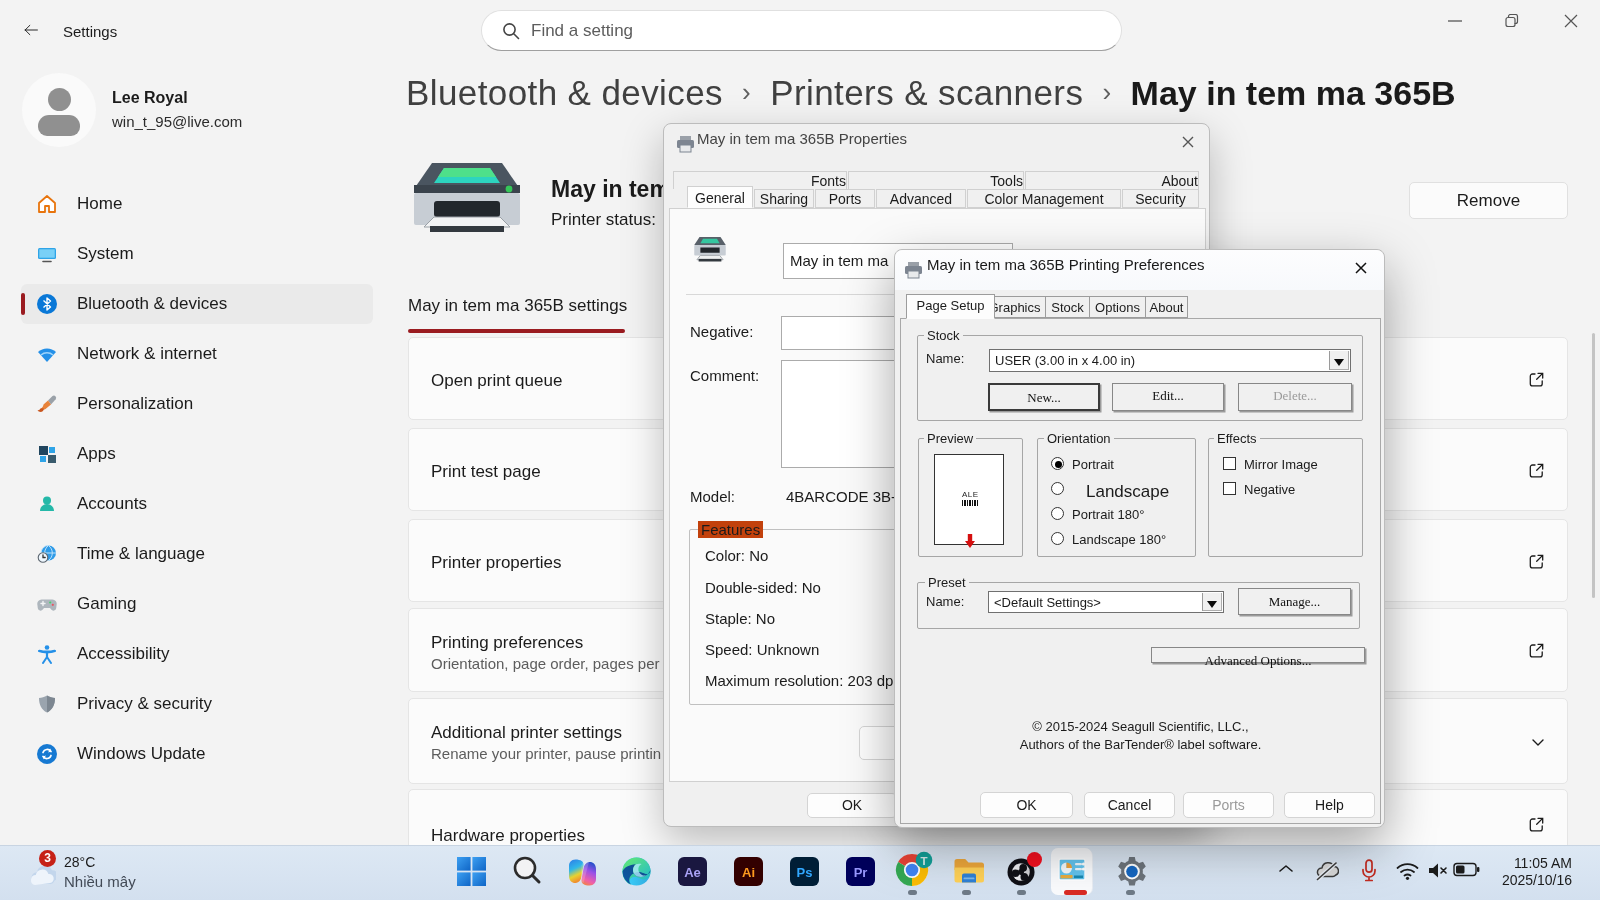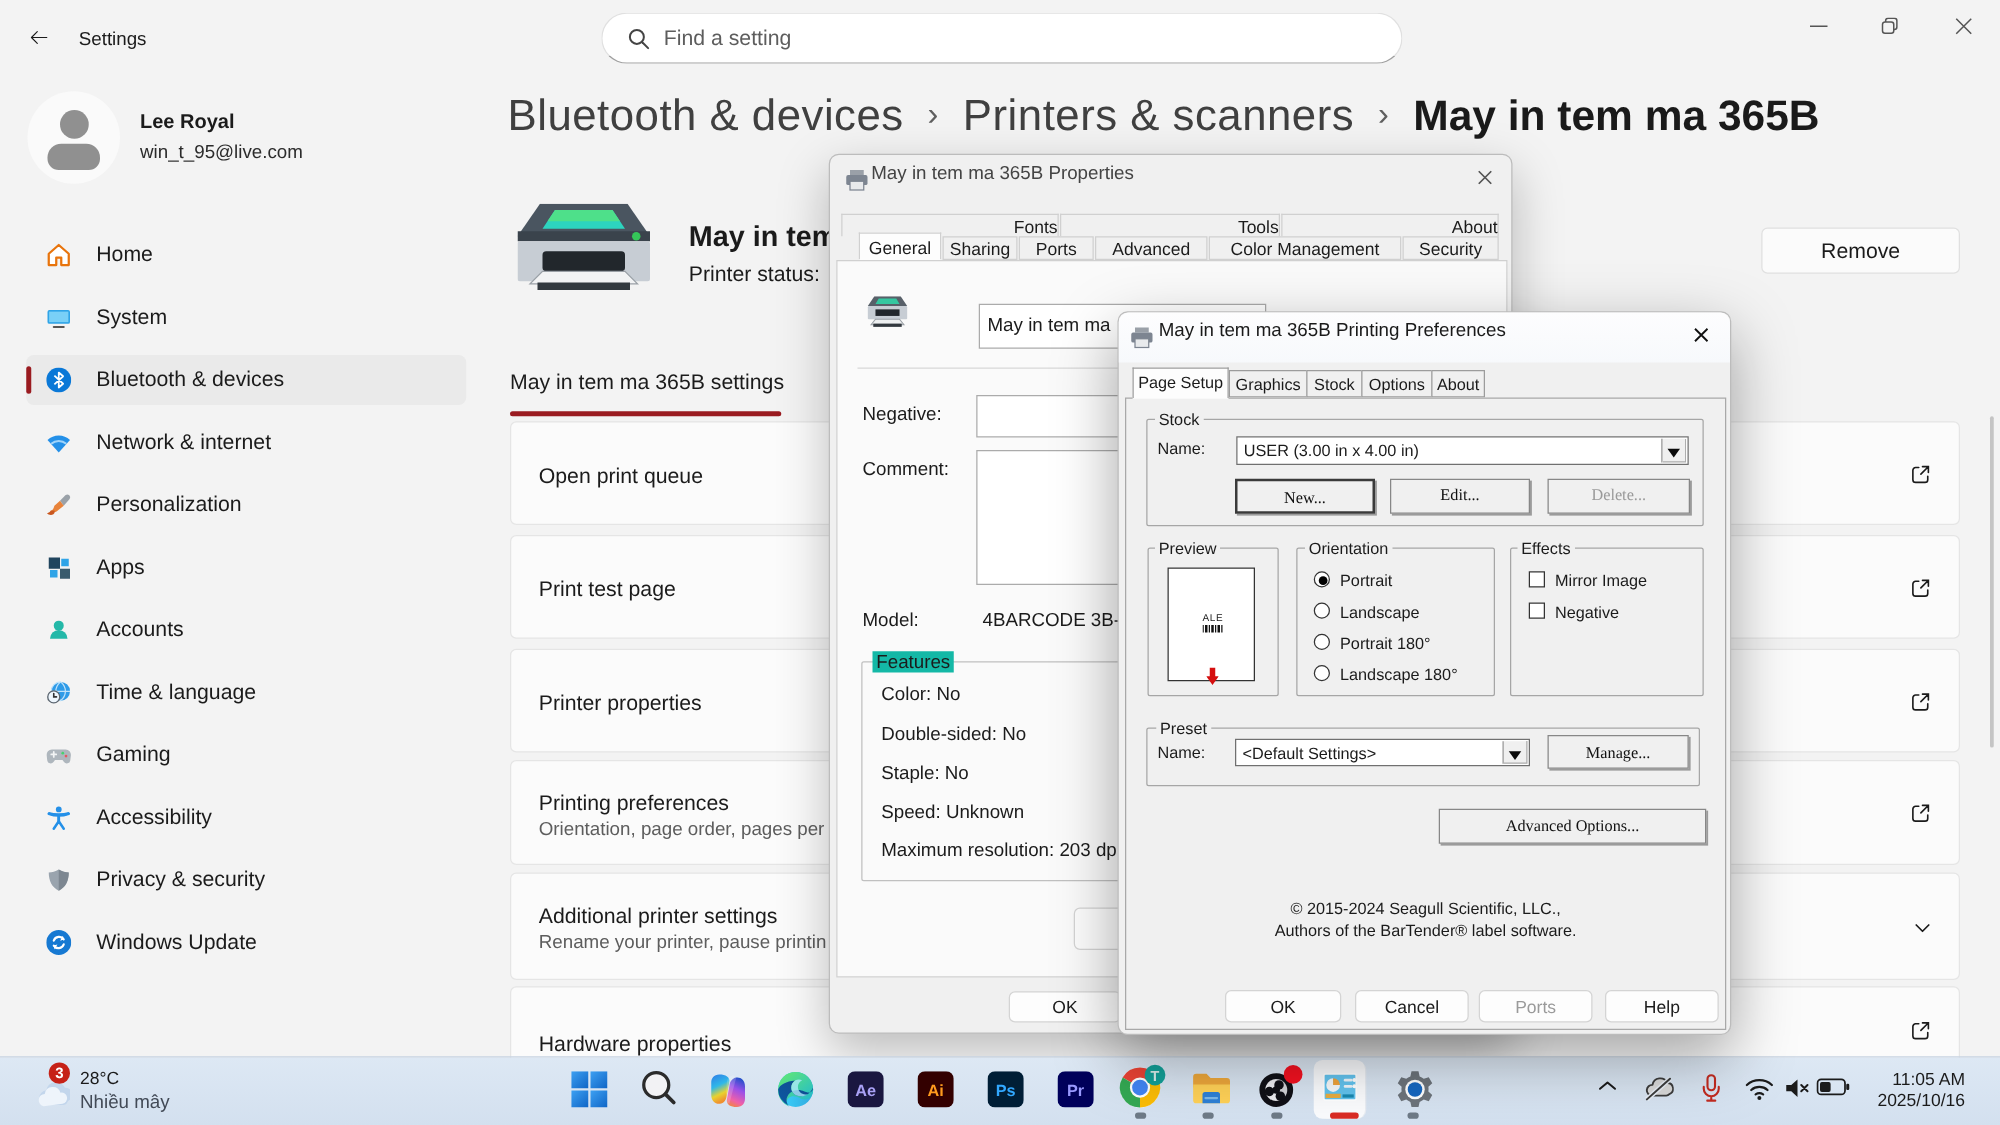--- a/index.html
+++ b/index.html
@@ -312,21 +312,21 @@
     </svg>
   <div class="abs" style="left:119px;top:119px;width:230px;height:36px;background:#fff;border:1px solid #ababab;font-size:15px;line-height:34px;padding-left:6px">May in tem ma</div>
   <div class="abs" style="left:22px;top:170px;width:505px;height:1px;background:#d8d8d8"></div>
   <div class="abs" style="left:26px;top:199px;font-size:15px">Negative:</div>
   <div class="abs" style="left:117px;top:192px;width:230px;height:34px;background:#fff;border:1px solid #ababab"></div>
   <div class="abs" style="left:26px;top:243px;font-size:15px">Comment:</div>
   <div class="abs" style="left:117px;top:236px;width:230px;height:108px;background:#fff;border:1px solid #ababab"></div>
   <div class="abs" style="left:26px;top:364px;font-size:15px">Model:</div>
   <div class="abs" style="left:122px;top:364px;font-size:15px">4BARCODE 3B-3</div>
   <div class="grp" style="left:25px;top:405px;width:210px;height:176px;border-color:#c0c0c0"></div>
-  <div class="grpLabel" style="left:34px;top:397px;background:#14b8a6;font-size:15px">Features</div>
+  <div class="grpLabel" style="left:34px;top:397px;background:#c2410c;font-size:15px">Features</div>
   <div class="abs" style="left:41px;top:423px;font-size:15px">Color: No</div>
   <div class="abs" style="left:41px;top:455px;font-size:15px">Double-sided: No</div>
   <div class="abs" style="left:41px;top:486px;font-size:15px">Staple: No</div>
   <div class="abs" style="left:41px;top:517px;font-size:15px">Speed: Unknown</div>
   <div class="abs" style="left:41px;top:548px;font-size:15px">Maximum resolution: 203 dp</div>
   <div class="modernBtn" style="left:195px;top:602px;width:90px;height:34px;line-height:32px">&nbsp;</div>
   <div class="modernBtn" style="left:143px;top:669px;width:90px;height:25px;line-height:23px">OK</div>
 </div>
 
 <div class="dlg" id="prefDlg">
@@ -335,21 +335,21 @@
         <rect x="4" y="1" width="11" height="4" fill="#9aa0a8"></rect>
         <rect x="1" y="5" width="17" height="8" rx="1.5" fill="#7d8591"></rect>
         <rect x="4" y="10" width="11" height="7" fill="#e8eaec" stroke="#7d8591"></rect>
       </svg>
     <div class="ttx">May in tem ma 365B Printing Preferences</div>
     <svg class="closeX" style="right:14px" viewBox="0 0 18 18">
         <path d="M4 4 L14 14 M14 4 L4 14" stroke="#111" stroke-width="1.5"></path>
       </svg>
   </div>
   <div id="preftabs">
-      <div class="ptab ptabSel" style="left:11px;top:44px;width:77px;height:25px">Page Setup</div>
+      <div class="ptab ptabSel" style="left:11px;top:44px;width:89px;height:25px">Page Setup</div>
       <div class="ptab " style="left:88px;top:46px;width:63px;height:22px">Graphics</div>
       <div class="ptab " style="left:150px;top:46px;width:45px;height:22px">Stock</div>
       <div class="ptab " style="left:194px;top:46px;width:57px;height:22px">Options</div>
       <div class="ptab " style="left:250px;top:46px;width:43px;height:22px">About</div>
     </div>
   <div class="abs" style="left:5px;top:68px;width:481px;height:506px;border:1px solid #a8a8a8;background:#f0f0f0"></div>
 
   <div class="grp" style="left:22px;top:85px;width:446px;height:86px"></div>
   <div class="grpLabel" style="left:29px;top:78px">Stock</div>
   <div class="abs" style="left:31px;top:101px;font-size:13px">Name:</div>
@@ -381,21 +381,21 @@
   <svg class="abs" style="left:70px;top:284px" width="10" height="14" viewBox="0 0 10 14">
       <path d="M2.8 0 h4.4 v7 h2.8 L5 14 0 7 h2.8 z" fill="#d50f0f"></path>
     </svg>
 
   <div class="grp" style="left:142px;top:188px;width:159px;height:119px"></div>
   <div class="grpLabel" style="left:149px;top:181px">Orientation</div>
   <div class="abs" style="left:156px;top:207px;width:13px;height:13px;border-radius:50%;background:#fff;border:1px solid #333"></div>
   <div class="abs" style="left:160px;top:211px;width:7px;height:7px;border-radius:50%;background:#000"></div>
   <div class="abs" style="left:177px;top:207px;font-size:13px">Portrait</div>
   <div class="abs" style="left:156px;top:232px;width:13px;height:13px;border-radius:50%;background:#fff;border:1px solid #333"></div>
-  <div class="abs" style="left:177px;top:232px;font-size:13px">Landscape</div>
+  <div class="abs" style="left:191px;top:232px;font-size:17px">Landscape</div>
   <div class="abs" style="left:156px;top:257px;width:13px;height:13px;border-radius:50%;background:#fff;border:1px solid #333"></div>
   <div class="abs" style="left:177px;top:257px;font-size:13px">Portrait 180°</div>
   <div class="abs" style="left:156px;top:282px;width:13px;height:13px;border-radius:50%;background:#fff;border:1px solid #333"></div>
   <div class="abs" style="left:177px;top:282px;font-size:13px">Landscape 180°</div>
 
   <div class="grp" style="left:313px;top:188px;width:155px;height:119px"></div>
   <div class="grpLabel" style="left:319px;top:181px">Effects</div>
   <div class="abs" style="left:328px;top:207px;width:13px;height:13px;background:#fff;border:1px solid #333"></div>
   <div class="abs" style="left:349px;top:207px;font-size:13px">Mirror Image</div>
   <div class="abs" style="left:328px;top:232px;width:13px;height:13px;background:#fff;border:1px solid #333"></div>
@@ -403,21 +403,21 @@
 
   <div class="grp" style="left:22px;top:332px;width:443px;height:47px"></div>
   <div class="grpLabel" style="left:30px;top:325px">Preset</div>
   <div class="abs" style="left:31px;top:344px;font-size:13px">Name:</div>
   <div class="combo" style="left:93px;top:341px;width:236px;height:22px">
       <div class="cv">&lt;Default Settings&gt;</div>
       <div class="da"></div>
     </div>
   <div class="cbtn" style="left:343px;top:338px;width:113px;height:27px;line-height:25px">Manage...</div>
 
-  <div class="cbtn" style="left:256px;top:397px;width:214px;height:28px;line-height:26px">Advanced Options...</div>
+  <div class="cbtn" style="left:256px;top:397px;width:214px;height:16px;line-height:26px">Advanced Options...</div>
 
   <div class="abs" style="left:0;top:468px;width:491px;text-align:center;font-size:13px;line-height:18px;color:#1b1b1b">© 2015-2024 Seagull Scientific, LLC.,<br>Authors of the BarTender® label software.</div>
 
   <div class="modernBtn" style="left:85px;top:542px;width:93px;height:26px;line-height:24px">OK</div>
   <div class="modernBtn" style="left:189px;top:542px;width:91px;height:26px;line-height:24px">Cancel</div>
   <div class="modernBtn" style="left:288px;top:542px;width:91px;height:26px;line-height:24px;color:#9a9a9a">Ports</div>
   <div class="modernBtn" style="left:389px;top:542px;width:91px;height:26px;line-height:24px">Help</div>
 </div>
 
 <div class="abs" id="taskbar">

